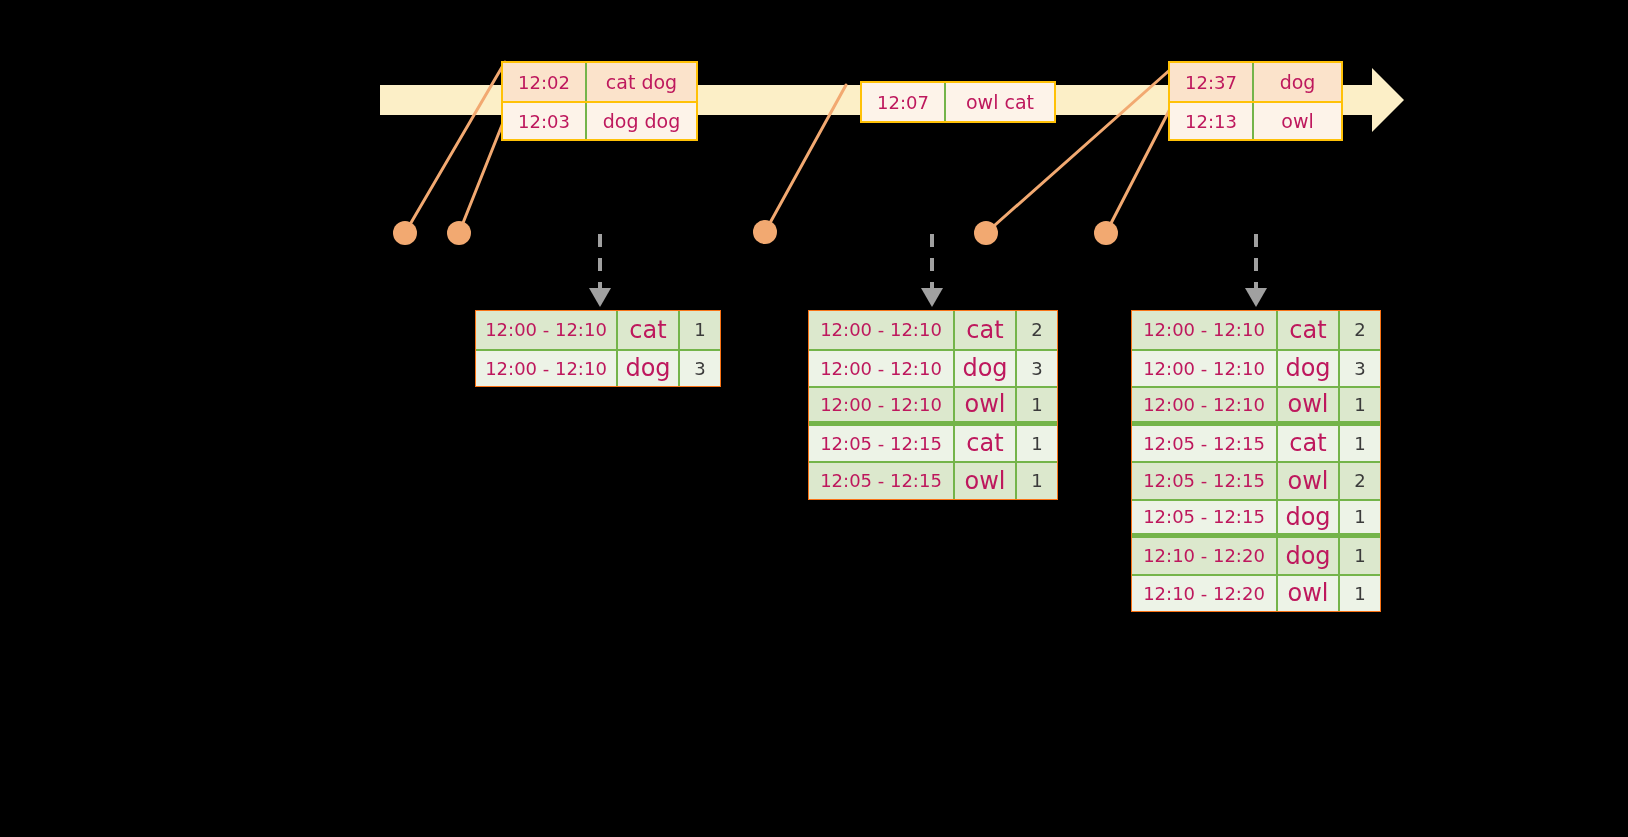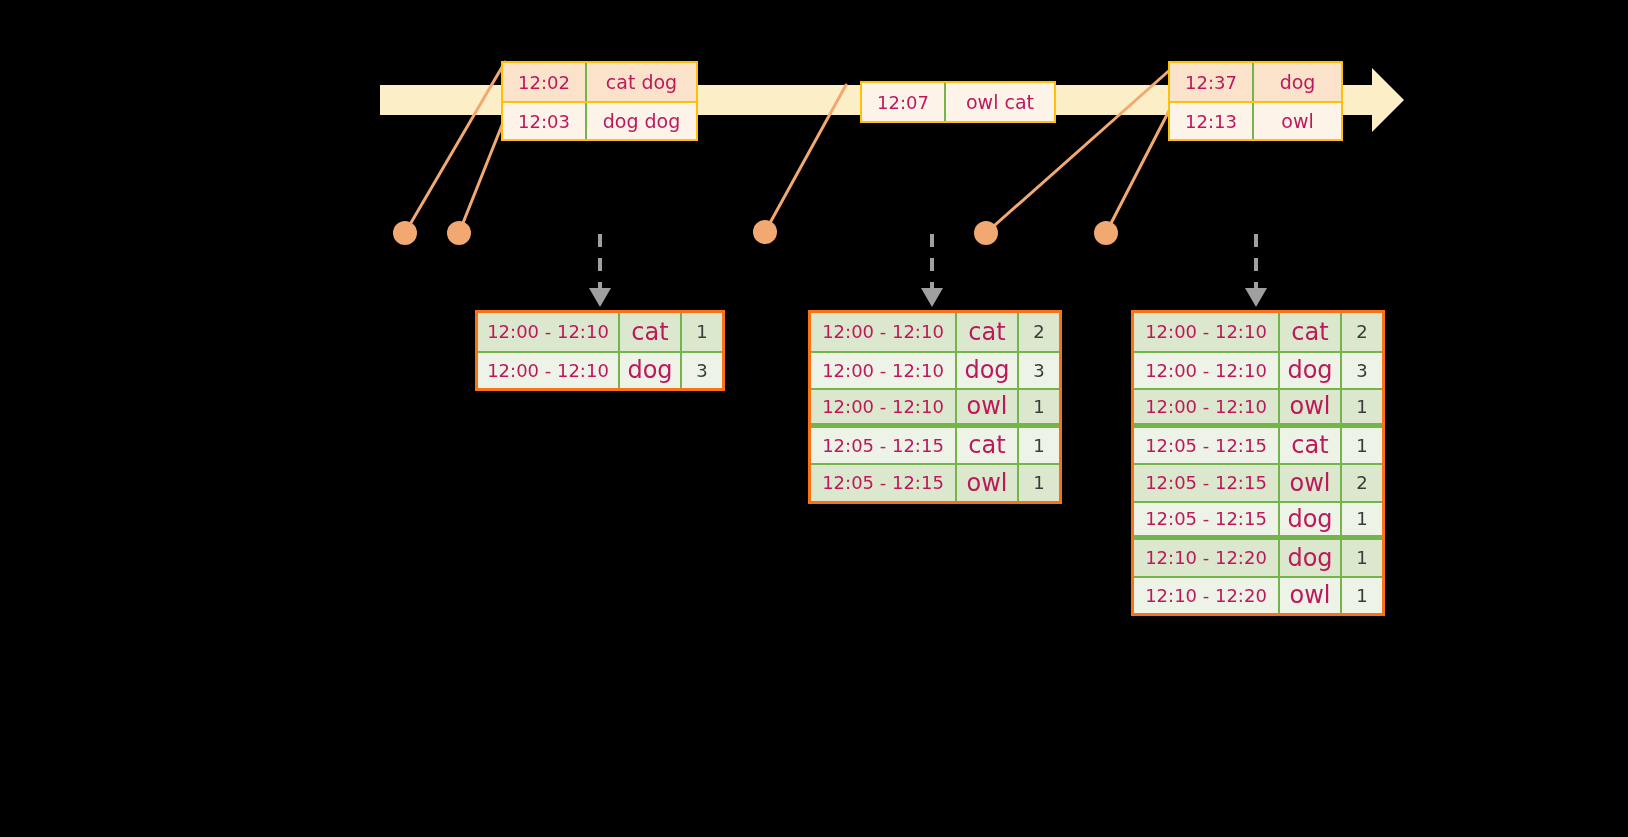--- a/index.html
+++ b/index.html
@@ -87,21 +87,21 @@
     position: absolute;
     width: 24px;
     height: 24px;
     border-radius: 50%;
     background: #F2A971;
   }
 
   
   .result-table {
     position: absolute;
-    border: 3px solid #f97316;
+    border: 1px solid #f97316;
     box-sizing: border-box;
     background: #EDF3E7;
   }
   .res-row {
     display: flex;
     height: 37.5px;
     box-sizing: border-box;
   }
   .res-row.shade-dark  { background: #DCE8CD; }
   .res-row.shade-light { background: #EDF3E7; }

